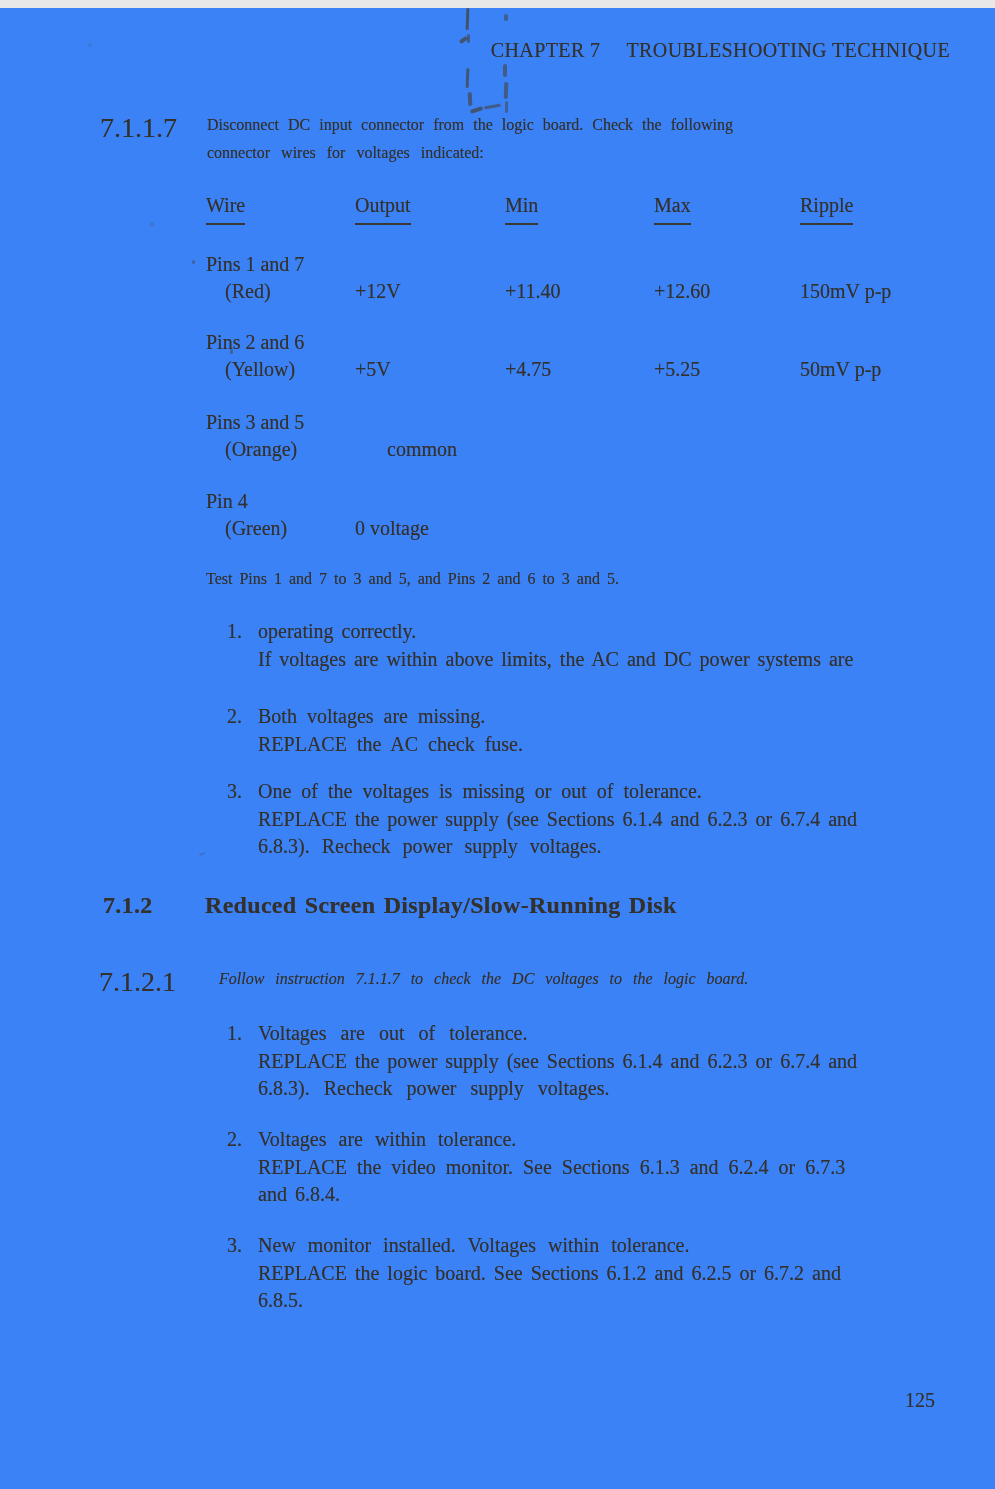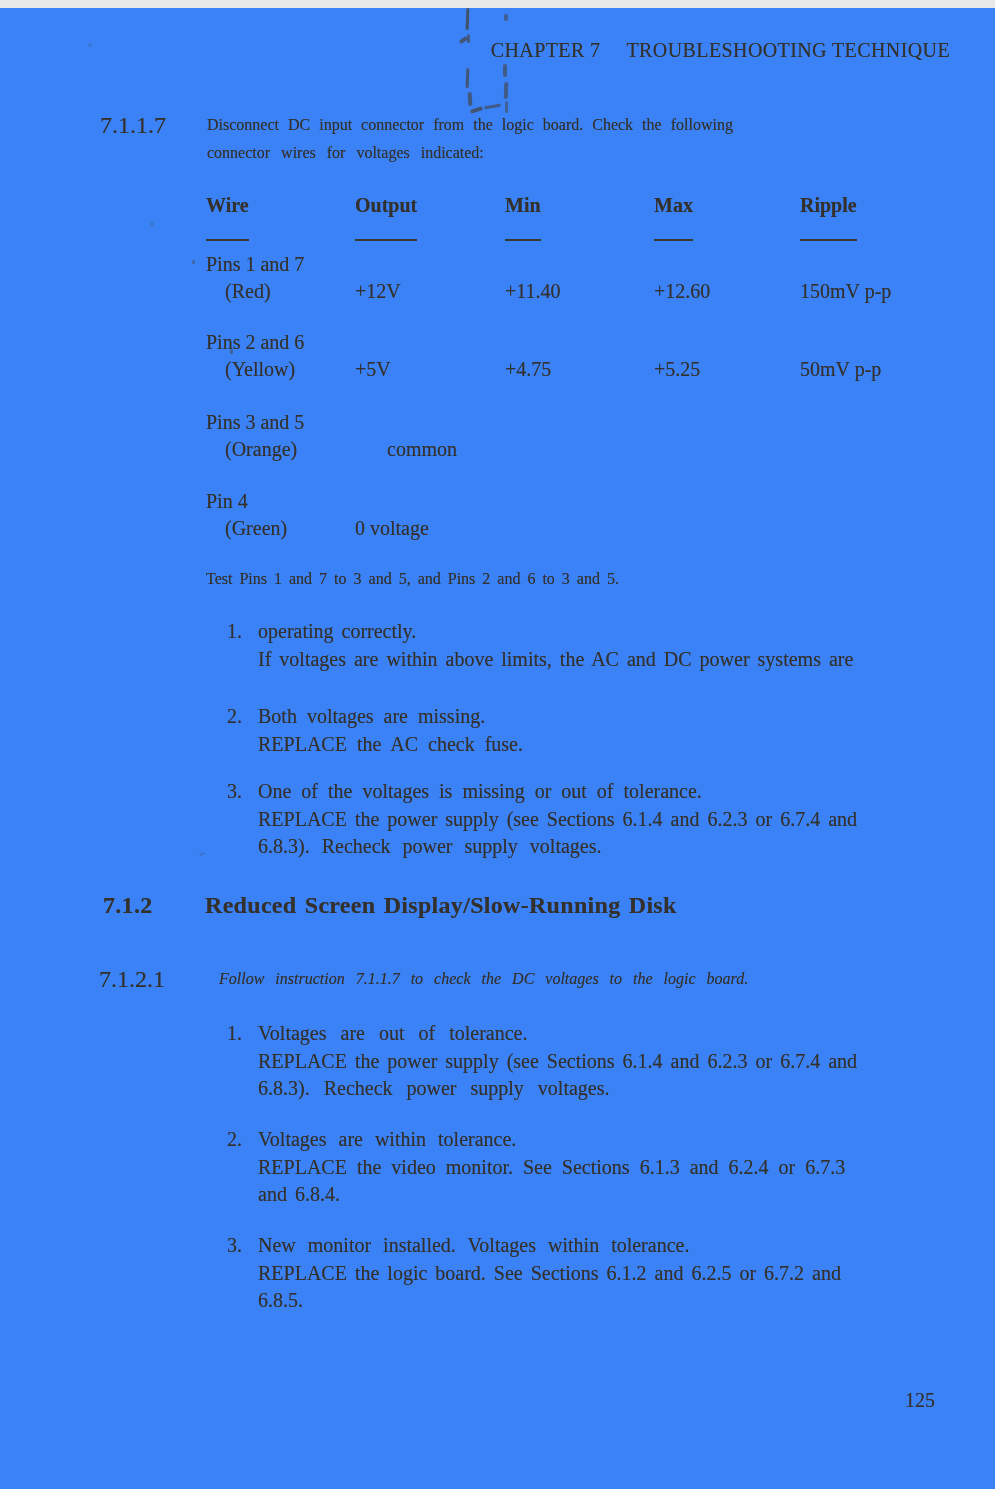--- a/index.html
+++ b/index.html
@@ -14,31 +14,31 @@
     overflow:hidden;
     text-shadow:0 0 0.5px rgba(52,49,45,0.55);
   }
   .abs{position:absolute;white-space:nowrap;}
 
   
   .chapter-header{top:31px;right:45px;font-size:20px;letter-spacing:0.4px;}
   .chapter-header .chap{margin-right:26px;}
 
   
-  .sec-num{font-size:24px;}
+  .sec-num{font-size:28px;}
   .para{font-size:16px;line-height:28px;}
 
   
   .vtable-row{
     display:grid;
     grid-template-columns:149px 150px 149px 146px auto;
     align-items:end;
     font-size:20px;line-height:27px;
   }
-  .th{display:inline-block;padding-bottom:20px;border-bottom:2.5px solid #3b3834;font-weight:bold;}
+  .th{display:inline-block;padding-bottom:4px;border-bottom:2.5px solid #3b3834;}
   .wire-color{padding-left:19px;}
   .cellv{align-self:end;}
 
   
   .li{position:absolute;font-size:20px;line-height:27.5px;}
   .li .num{position:absolute;left:0;top:0;}
   .li .ln{margin-left:31px;white-space:nowrap;}
 
   
   .heading{font-weight:bold;font-size:24px;letter-spacing:0.3px;word-spacing:2px;}

